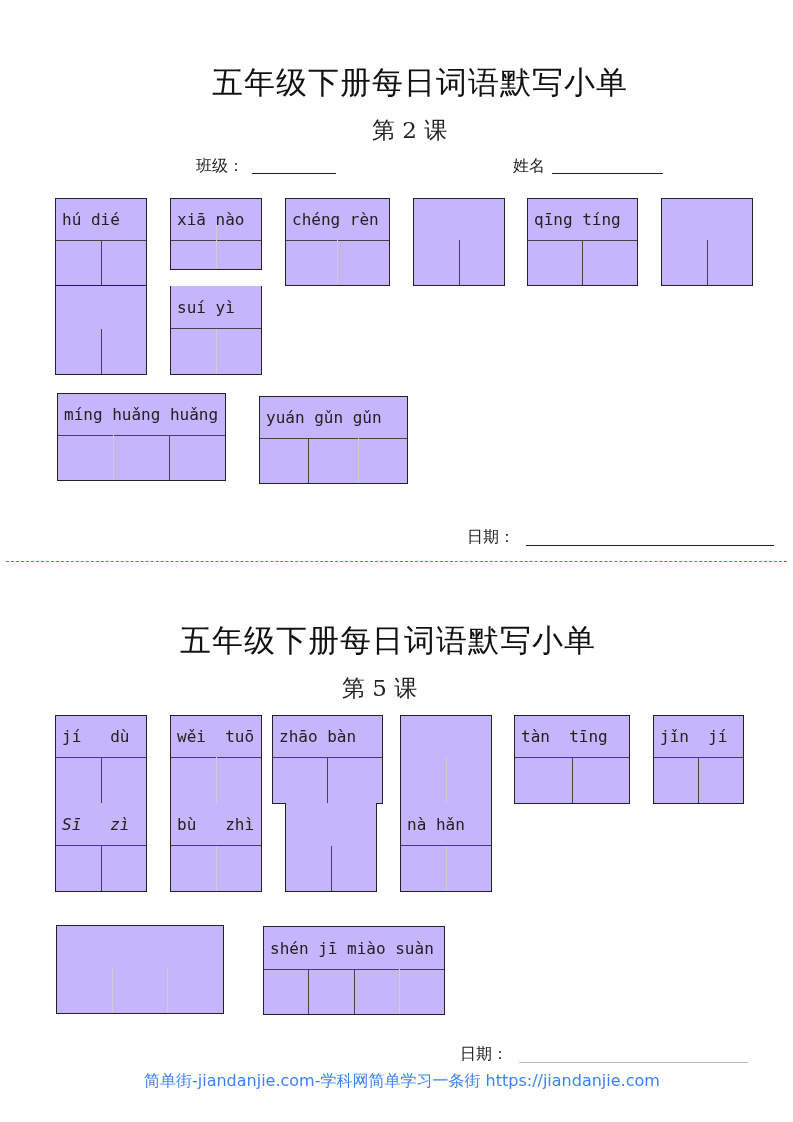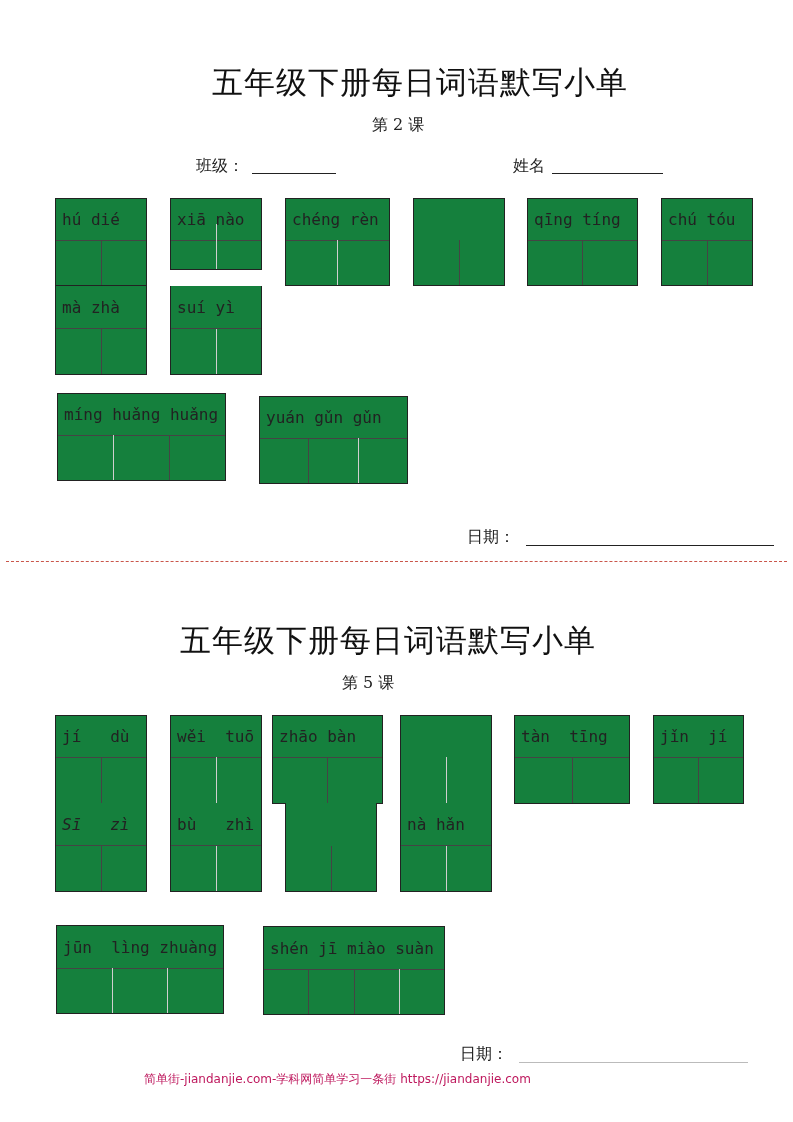--- a/index.html
+++ b/index.html
@@ -1,33 +1,33 @@
 <!DOCTYPE html>
 <html><head>
 <meta charset="utf-8">
 <style>
   html, body { margin: 0; padding: 0; background: #ffffff; }
   body { width: 793px; height: 1122px; position: relative; overflow: hidden;
          font-family: "DejaVu Serif", "Liberation Serif", serif; color: #1a1a1a; }
   .abs { position: absolute; }
   .title { font-size: 31px; letter-spacing: 1px; white-space: nowrap; font-weight: normal; color: #111; }
-  .lesson { font-size: 16px; white-space: nowrap; color: #222; }
+  .lesson { font-size: 23px; white-space: nowrap; color: #222; }
   .field-label { font-size: 16px; white-space: nowrap; color: #222; }
   .uline { border-bottom: 1.3px solid #222; height: 0; }
-  .box { position: absolute; border: 1.3px solid #222; box-sizing: border-box; background: #15803d; }
+  .box { position: absolute; border: 1.3px solid #222; box-sizing: border-box; background: #c4b5fd; }
   .box .py { position: absolute; left: 0; right: 0; top: 0; box-sizing: border-box;
              border-bottom: 1px solid #444; padding-left: 6px; font-size: 16px;
              font-family: "DejaVu Sans Mono", "Liberation Mono", monospace;
              white-space: nowrap; overflow: hidden; color: #222; display: flex; align-items: center; }
   .box .cells { position: absolute; left: 0; right: 0; bottom: 0; display: flex; }
   .box .cell { flex: 1; border-left: 1px solid #444; box-sizing: border-box; }
   .box .cell:first-child { border-left: none; }
   .box .cell.light { border-left-color: #cfcfcf; }
   .divider { position: absolute; left: 6px; right: 6px; top: 561px; border-top: 1.5px dashed #c0392b; opacity: 0.85; }
-  .footer { font-family: "DejaVu Sans", "Liberation Sans", sans-serif; font-size: 12px; color: #be185d; white-space: nowrap; }
+  .footer { font-family: "DejaVu Sans", "Liberation Sans", sans-serif; font-size: 16px; color: #3b82f6; white-space: nowrap; }
 </style>
 </head>
 <body>
 
 <div class="abs title" style="left:212px; top:62px;">五年级下册每日词语默写小单</div>
 <div class="abs lesson" style="left:372px; top:115px;">第 2 课</div>
 
 <div class="abs field-label" style="left:196px; top:156px;">班级：</div>
 <div class="abs uline" style="left:252px; top:173px; width:84px;"></div>
 <div class="abs field-label" style="left:513px; top:156px;">姓名</div>
@@ -61,29 +61,27 @@
     </div>
 </div>
 <div class="box" style="left:527px; top:198px; width:111px; height:88px;">
   <div class="py" style="height: 42px; white-space: pre;">qīng tíng</div>
   <div class="cells" style="height:45px;">
       <div class="cell"></div>
       <div class="cell"></div>
     </div>
 </div>
 <div class="box" style="left:661px; top:198px; width:92px; height:88px;">
-  <div class="py" style="height: 42px; white-space: pre;">chú tóu</div>
   <div class="cells" style="height:45px;">
       <div class="cell"></div>
       <div class="cell"></div>
     </div>
 </div>
 
 <div class="box" style="left:55px; top:286px; width:92px; height:89px; border-top:none;">
-  <div class="py" style="height: 43px; white-space: pre;">mà zhà</div>
   <div class="cells" style="height:45px;">
       <div class="cell"></div>
       <div class="cell"></div>
     </div>
 </div>
 <div class="box" style="left:170px; top:286px; width:92px; height:89px; border-top:none;">
   <div class="py" style="height: 43px; white-space: pre;">suí yì</div>
   <div class="cells" style="height:45px;">
       <div class="cell"></div>
       <div class="cell light"></div>
@@ -179,21 +177,20 @@
 </div>
 <div class="box" style="left:400px; top:803px; width:92px; height:89px; border-top:none;">
   <div class="py" style="height: 43px; white-space: pre;">nà hǎn</div>
   <div class="cells" style="height:45px;">
       <div class="cell"></div>
       <div class="cell light"></div>
     </div>
 </div>
 
 <div class="box" style="left:56px; top:925px; width:168px; height:89px;">
-  <div class="py" style="height: 43px; white-space: pre;">jūn  lìng zhuàng</div>
   <div class="cells" style="height:45px;">
       <div class="cell"></div>
       <div class="cell light"></div>
       <div class="cell light"></div>
     </div>
 </div>
 <div class="box" style="left:263px; top:926px; width:182px; height:89px;">
   <div class="py" style="height: 43px; white-space: pre;">shén jī miào suàn</div>
   <div class="cells" style="height:45px;">
       <div class="cell"></div>

